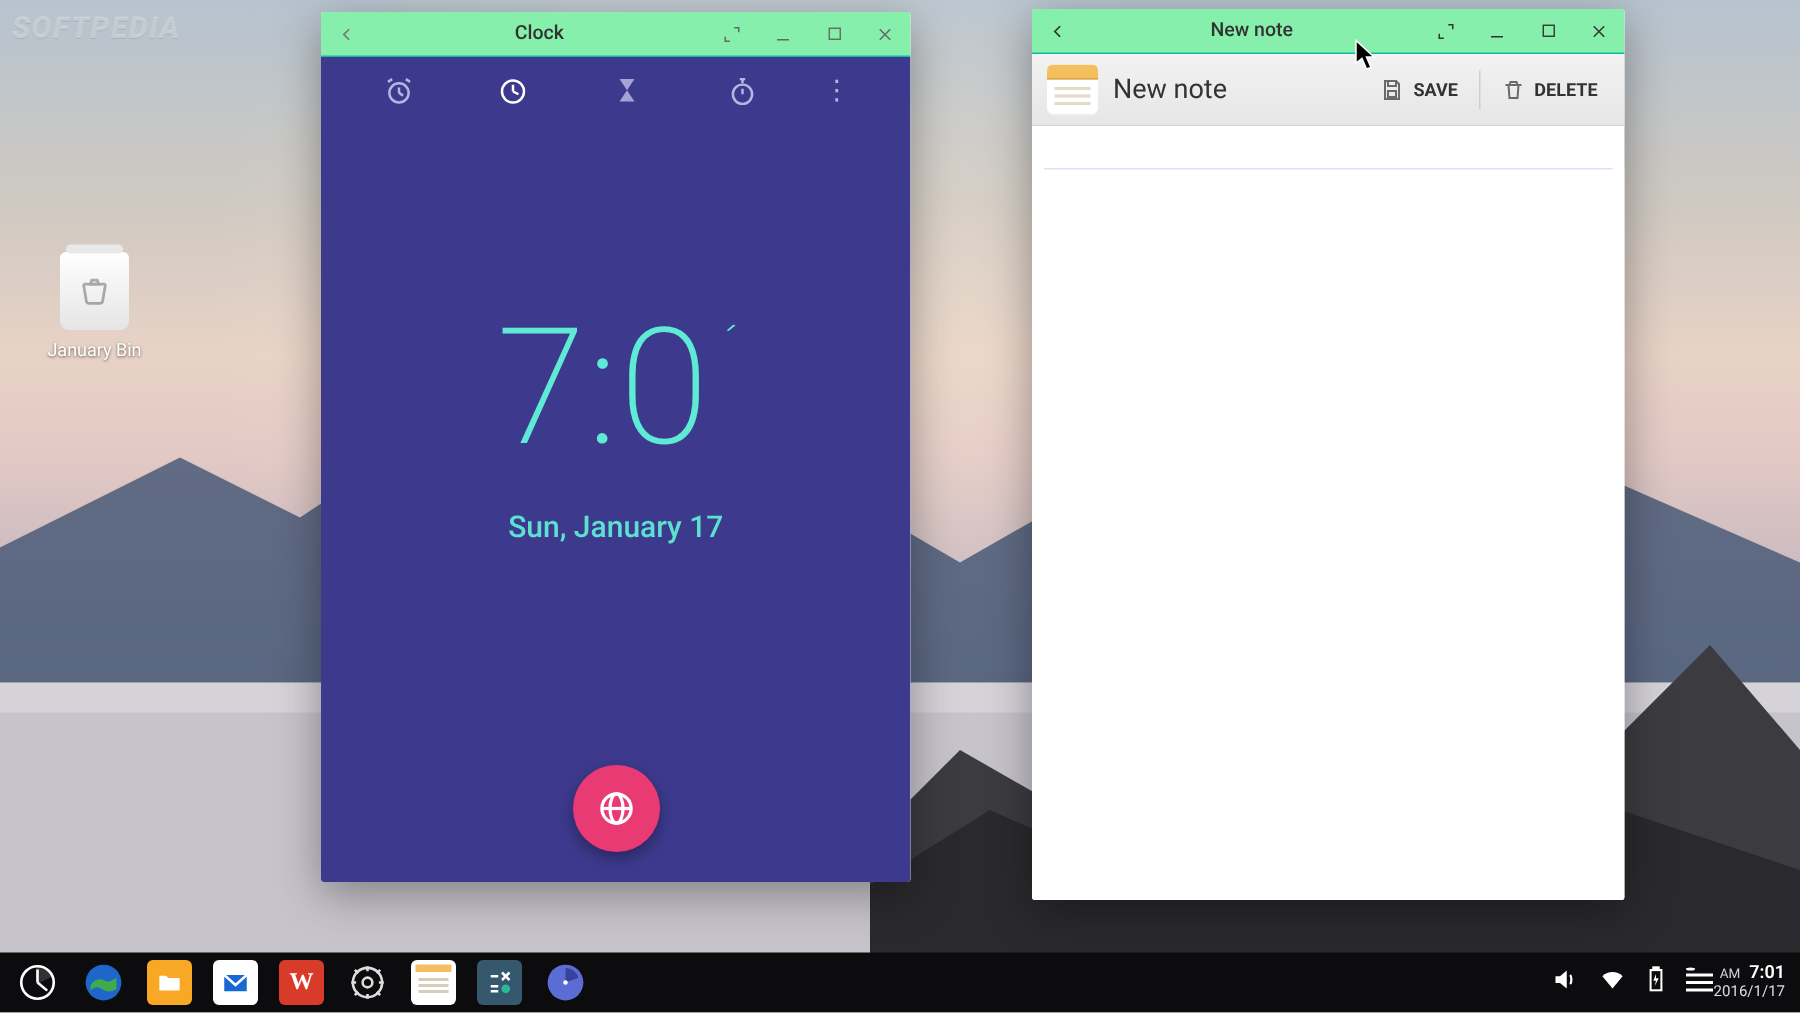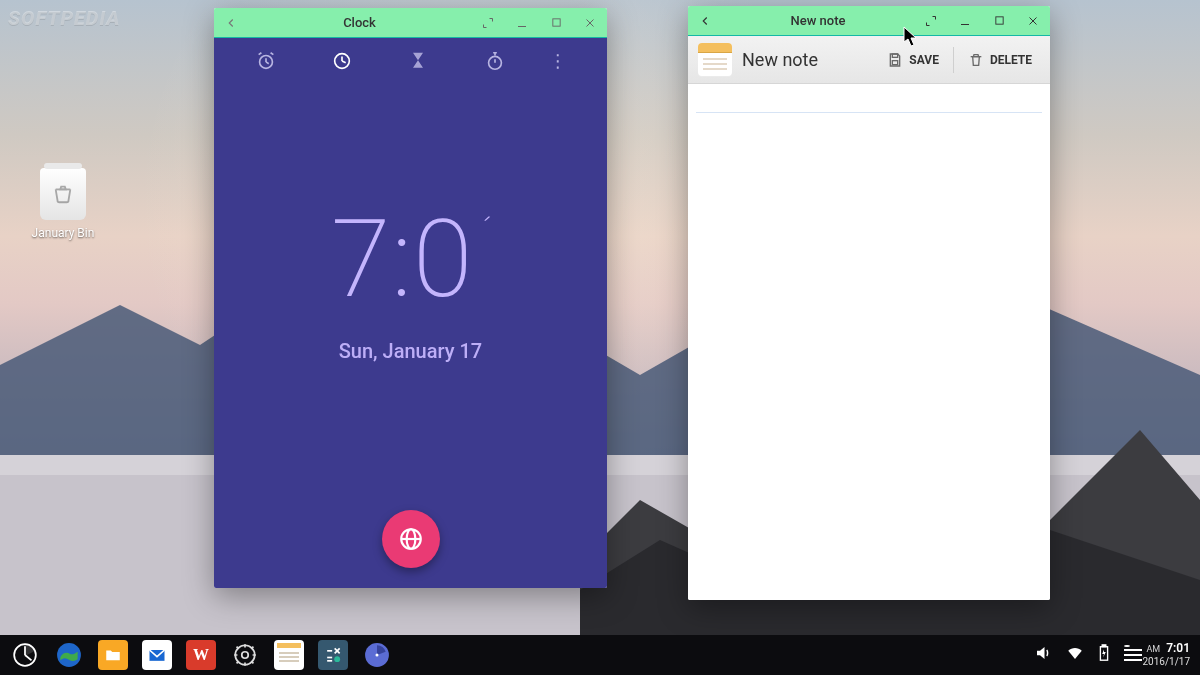--- a/index.html
+++ b/index.html
@@ -70,32 +70,32 @@
   }
 
   
   #clock-window { left:214px; top:8px; width:393px; height:580px; }
   .clock-app { background:#3d3a8e; height:calc(100% - 30px); display:flex; flex-direction:column; }
   .clock-tabs { height:46px; display:flex; align-items:center; justify-content:space-around; padding:0 22px 0 14px;}
   .clock-tab { width:44px; height:44px; display:flex; align-items:center; justify-content:center; color:#b8b5e2; cursor:pointer; position:relative;}
   .clock-tab.active { color:#ffffff; }
   .clock-tab.active .ring { border-color:#ffffff; }
   .clock-overflow { width:20px; color:#b8b5e2; cursor:pointer; font-size:18px; letter-spacing:0; line-height:0; }
-  .clock-body { flex:1; display:flex; flex-direction:column; align-items:center; justify-content:center; gap:26px; color:#c4b5fd; }
+  .clock-body { flex:1; display:flex; flex-direction:column; align-items:center; justify-content:center; gap:26px; color:#5eead4; }
   .clock-time { font-size:108px; font-weight:200; letter-spacing:1px; display:flex; align-items:flex-start; line-height:1; }
   .clock-time .tick { font-size:36px; margin-left:6px; margin-top:8px; transform: rotate(12deg); display:inline-block;}
   .clock-date { font-size:20px; font-weight:500; opacity:.95; }
   .clock-fab {
     width:58px; height:58px; border-radius:50%; background:#ea3a74;
     display:flex; align-items:center; justify-content:center; color:#fff;
     box-shadow:0 4px 10px rgba(0,0,0,0.35); margin-bottom:20px; cursor:pointer;
   }
 
   
-  #note-window { left:688px; top:6px; width:362px; height:594px; }
+  #note-window { left:688px; top:6px; width:395px; height:594px; }
   .note-toolbar {
     height:48px; background:linear-gradient(#f2f2f2,#e6e6e6);
     border-bottom:1px solid #d6d6d6; display:flex; align-items:center;
     padding:0 10px; gap:10px;
   }
   .note-icon {
     width:34px; height:34px; border-radius:4px;
     background:linear-gradient(#fff,#fff);
     position:relative; overflow:hidden;
     box-shadow: inset 0 -1px 0 rgba(0,0,0,0.08);

